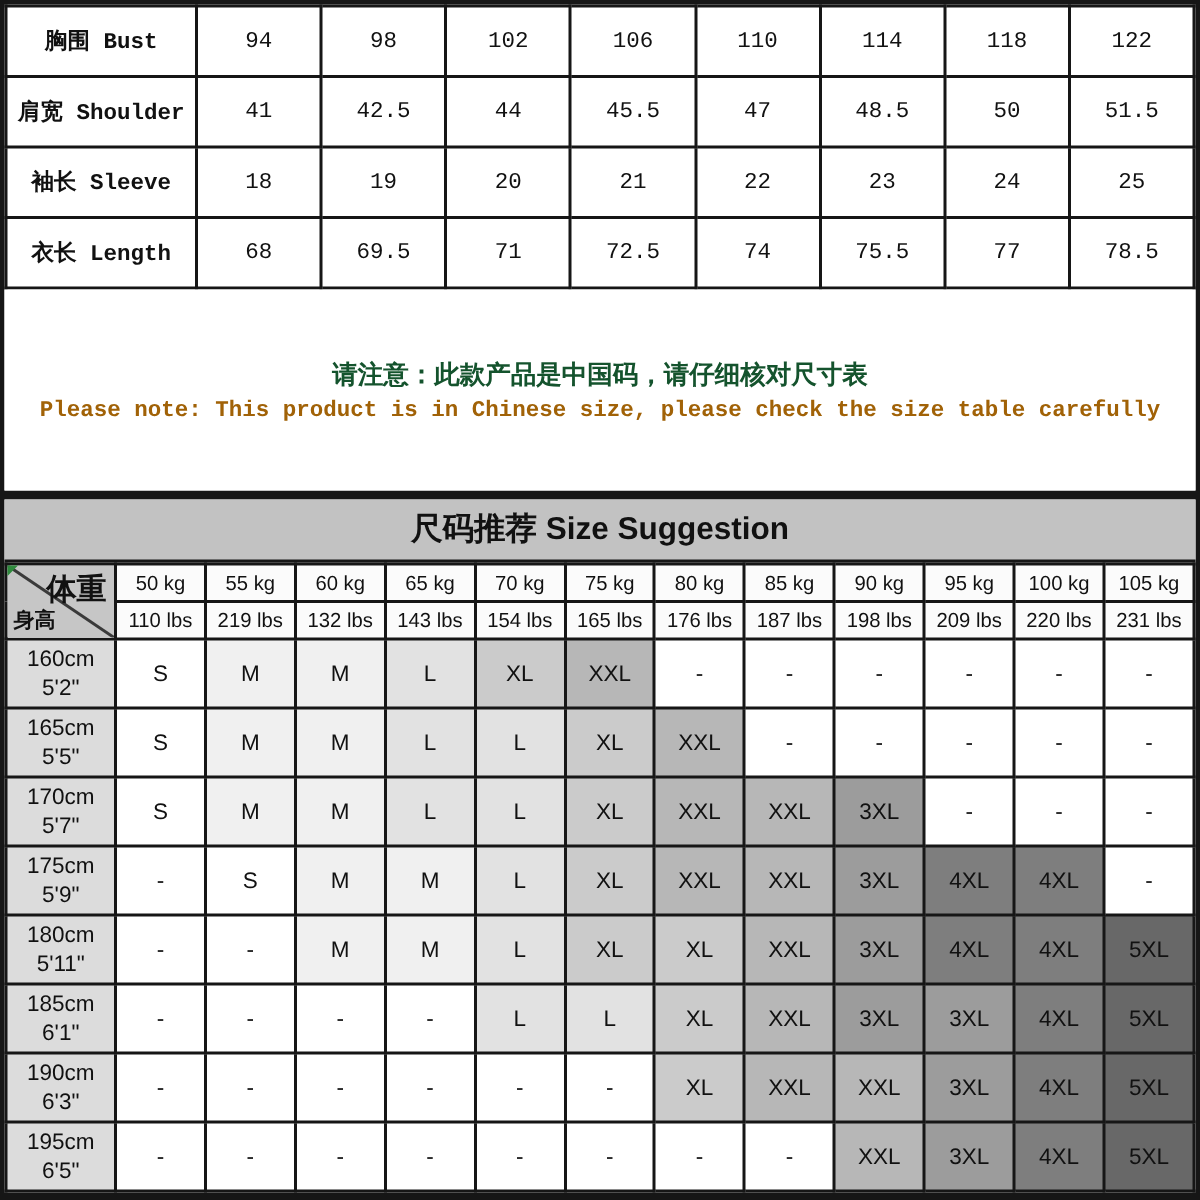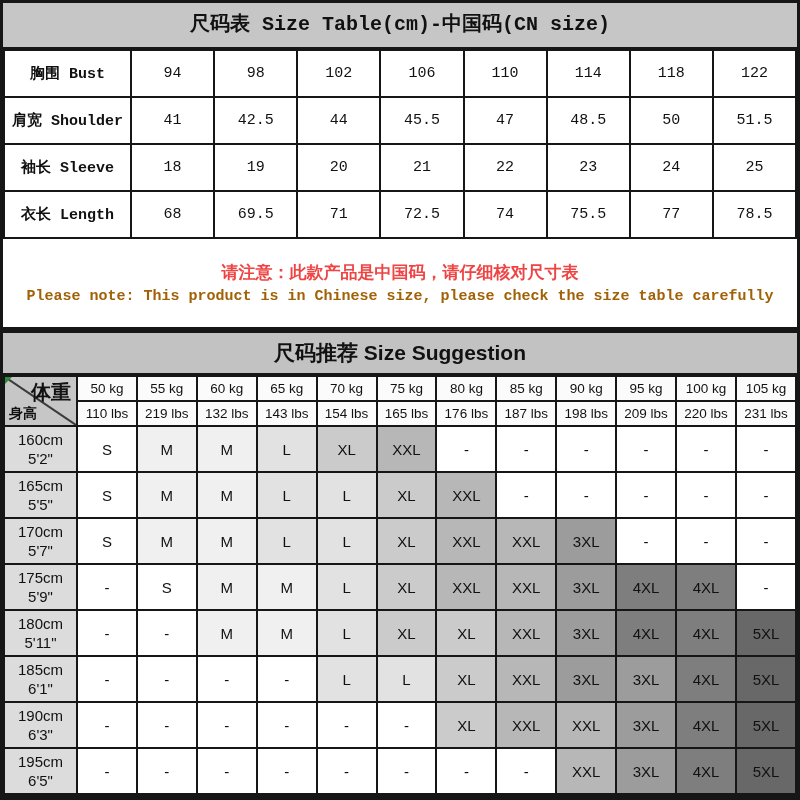--- a/index.html
+++ b/index.html
@@ -9,21 +9,21 @@
   
   .top-section { height:350px; box-sizing:border-box; border:3px solid #161616; display:flex; flex-direction:column; }
   .title-bar { height:44px; line-height:44px; background:#c6c6c6; border-bottom:2px solid #161616;
                text-align:center; font-family:"Liberation Mono", monospace; font-weight:bold; font-size:20px; }
   table { border-collapse:collapse; table-layout:fixed; width:100%; }
   .size-table { font-family:"Liberation Mono", monospace; }
   .size-table td { border:2px solid #161616; height:43px; text-align:center; vertical-align:middle;
                    font-size:15px; background:#ffffff; }
   .size-table td.row-label { font-weight:bold; }
   .note-box { flex:1; display:flex; flex-direction:column; justify-content:center; align-items:center; gap:4px; background:#ffffff; }
-  .note-cn { color:#ef4444; font-weight:bold; font-size:17px; }
+  .note-cn { color:#14532d; font-weight:bold; font-size:17px; }
   .note-en { color:#a16207; font-weight:bold; font-size:15px; font-family:"Liberation Mono", monospace; }
 
   
   .bottom-section { flex:1; box-sizing:border-box; border:3px solid #161616; border-bottom-width:5px;
                     display:flex; flex-direction:column; }
   .suggest-title { height:40px; line-height:40px; background:#c2c2c2; border-bottom:2px solid #161616;
                    text-align:center; font-weight:bold; font-size:21px; }
   .suggest-wrap { flex:1; display:flex; }
   .suggest-table { height:100%; }
   .suggest-table td { border:2px solid #161616; text-align:center; vertical-align:middle; }
@@ -37,21 +37,20 @@
                    border-left:7px solid #2f8a3d; border-bottom:7px solid transparent; }
   .height-label { background:#dcdcdc; font-size:14px; line-height:1.3; }
   .size-cell { color:#111; }
 </style>
 </head>
 <body>
 
 <div class="page">
 
   <section class="top-section">
-    <div class="title-bar">尺码表 Size Table(cm)-中国码(CN size)</div>
     <table class="size-table">
       <colgroup>
         <col style="width:127px">
           <col>
           <col>
           <col>
           <col>
           <col>
           <col>
           <col>

